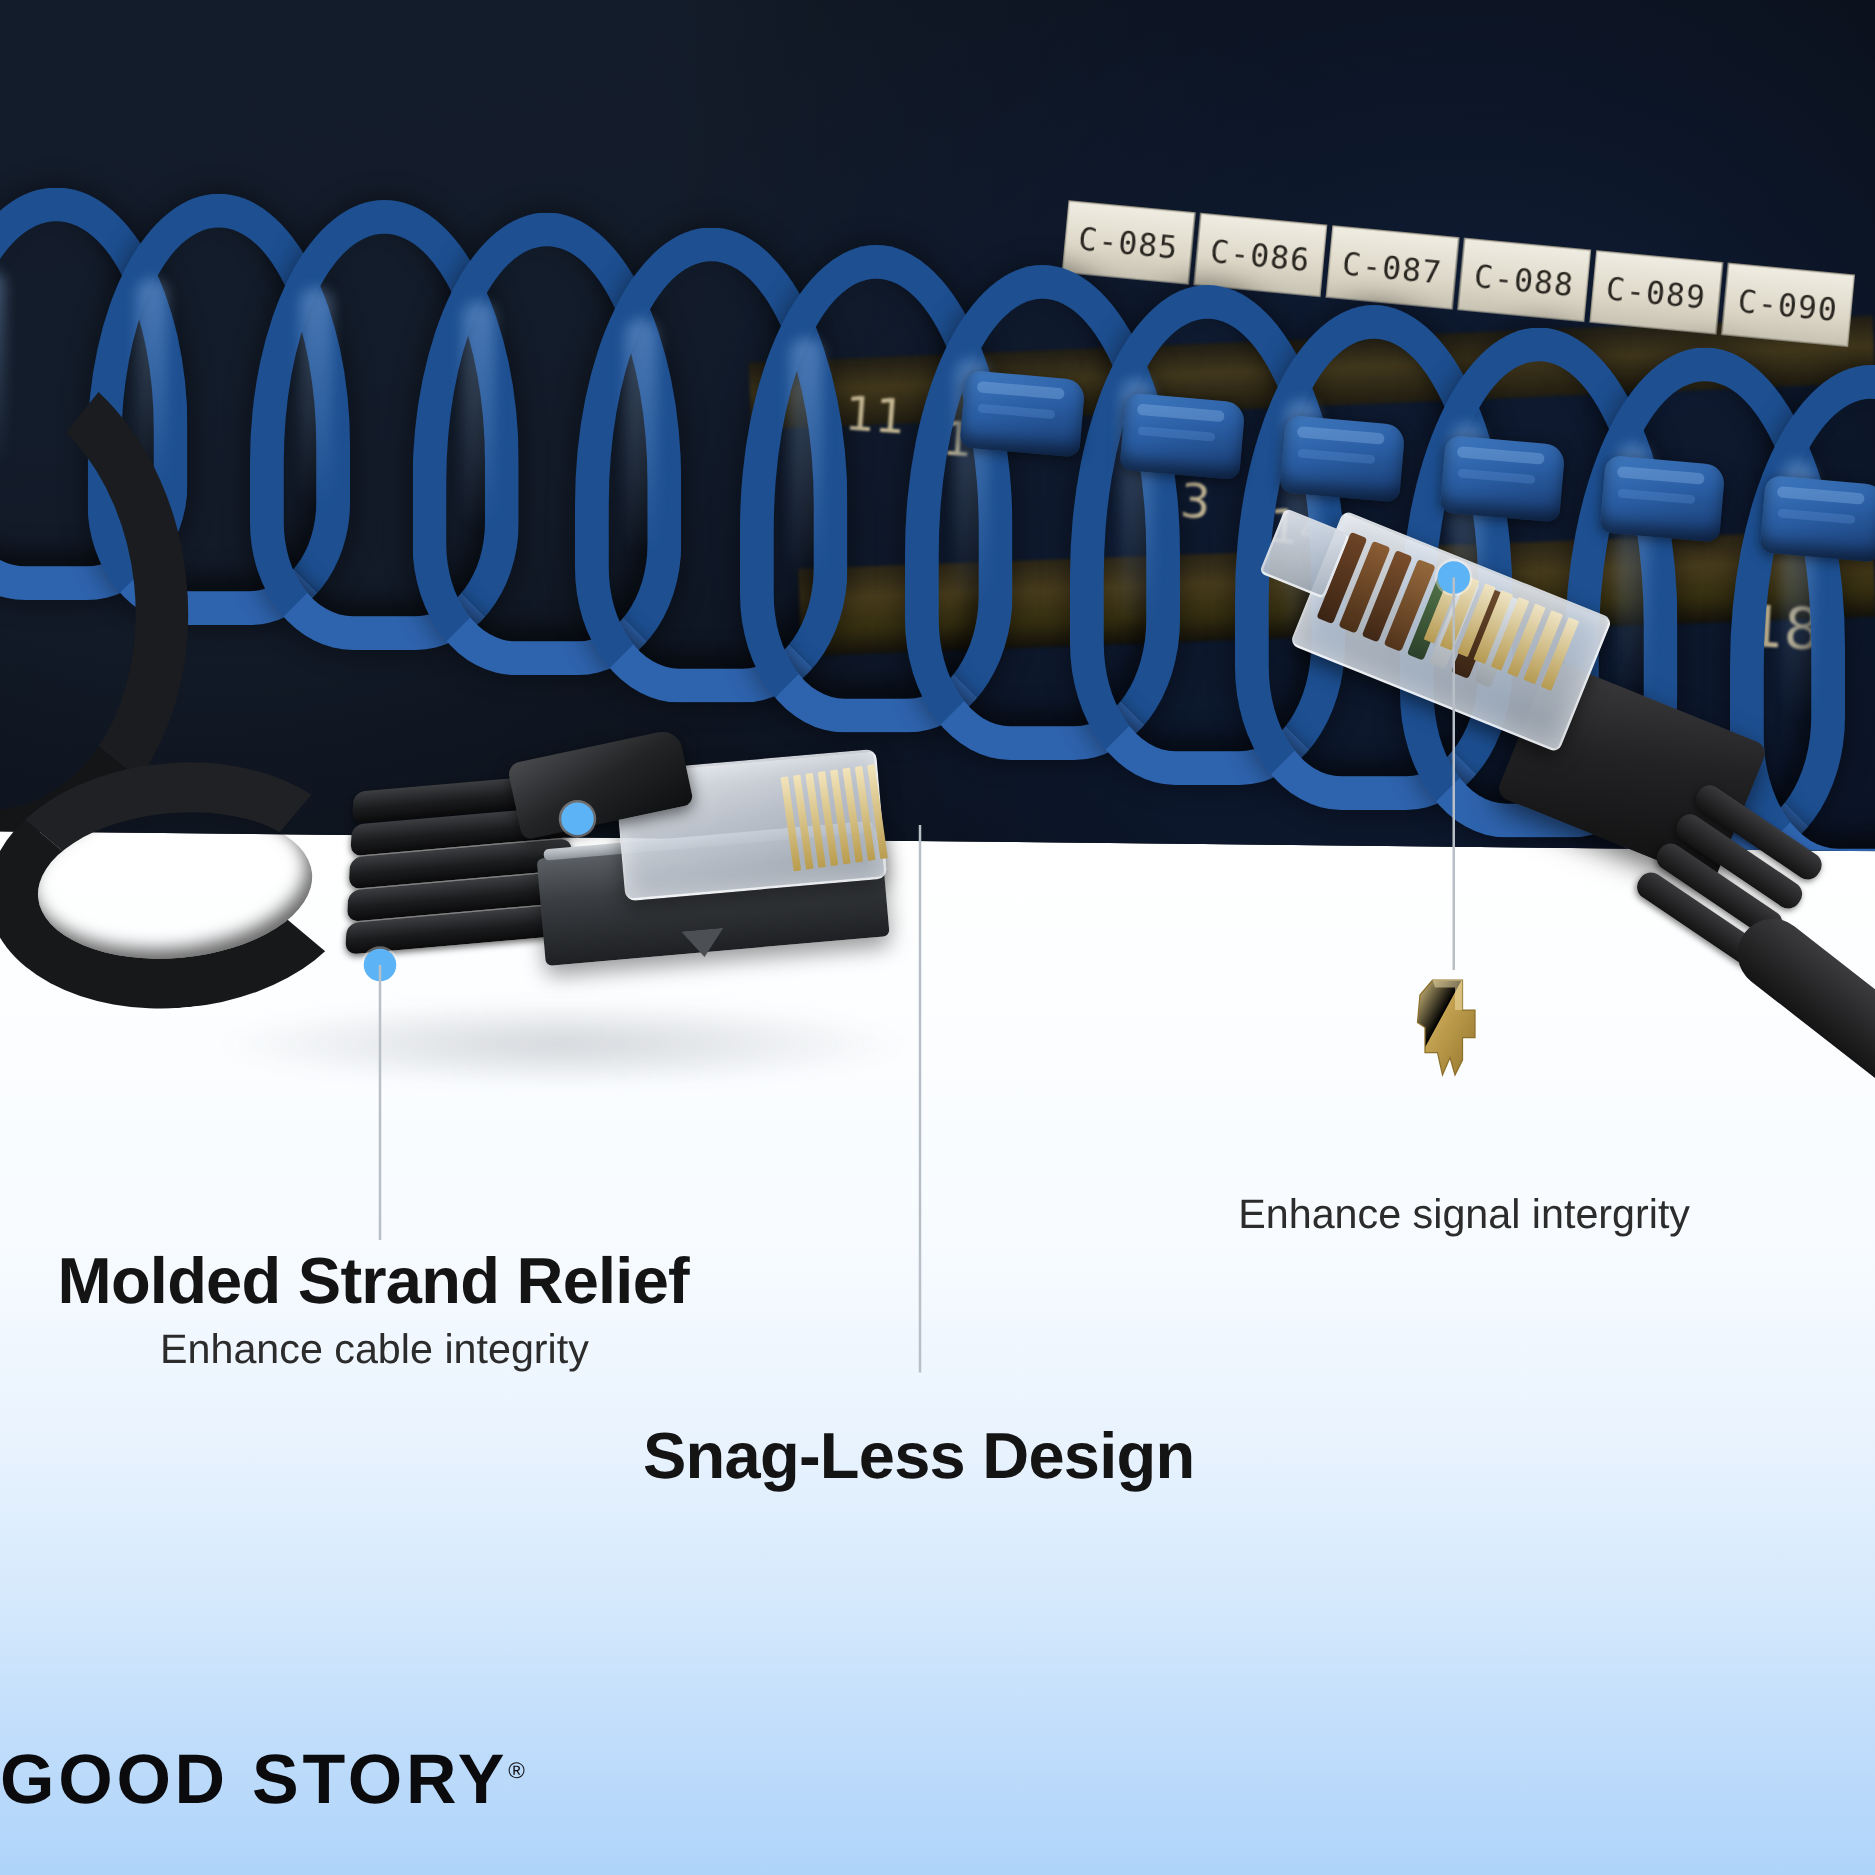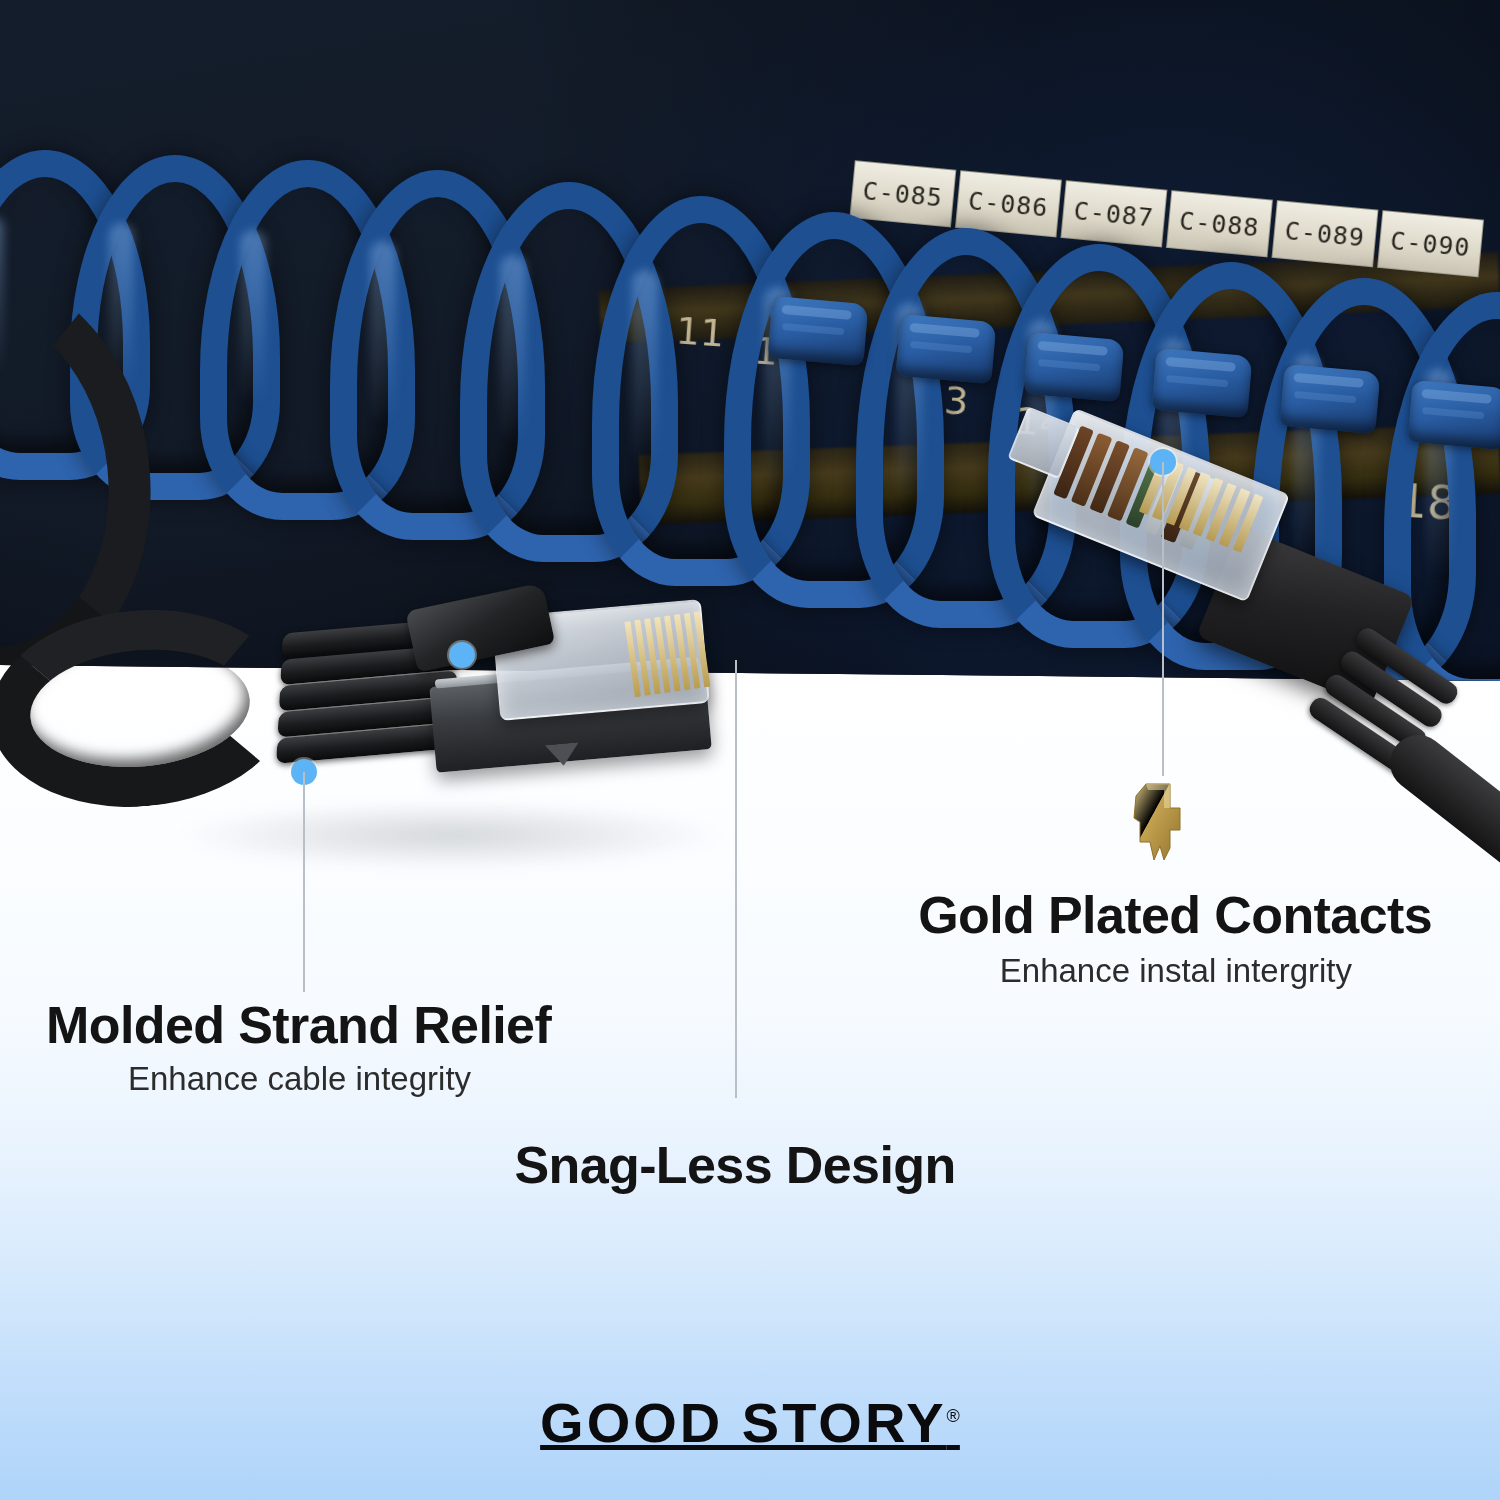--- a/index.html
+++ b/index.html
@@ -225,22 +225,22 @@
   #f-mold-s{ left:128px; top:1060px; font-size:33px; }
 
   #f-snag-t{ left:0; top:1135px; width:1500px; text-align:center; padding-right:30px; font-size:52px; }
   #f-snag-s{ left:0; top:1202px; width:1500px; text-align:center; padding-right:30px; font-size:33px; }
 
   
   .gold-icon{ position:absolute; left:1124px; top:778px; width:72px; height:100px; }
 
   
   .brand{
-    position:absolute; left:0; top:1390px; width:1500px; text-align:center;
-    font-size:56px; font-weight:700; color:#0b0b0d; letter-spacing:3px;text-decoration:underline;
+    position:absolute; left:0; top:1390px; width:1500px; text-align:left;
+    font-size:56px; font-weight:700; color:#0b0b0d; letter-spacing:3px;
   }
   .brand .reg{ font-size:18px; vertical-align:super; letter-spacing:0; font-weight:400; }
 </style>
 </head>
 <body>
 
 <div id="canvas">
 
   <div class="bg-lower"></div>
 
@@ -376,22 +376,21 @@
           <stop offset="43%" stop-color="#c3a251"></stop>
           <stop offset="100%" stop-color="#97782f"></stop>
         </linearGradient>
       </defs>
       <path d="M12 18 L22 6 L46 6 L46 30 L56 30 L56 52 L46 52 L46 70
                L40 82 L36 68 L30 82 L26 64 L16 64 L16 44 L10 40 Z" fill="url(#gg2)" stroke="#8d7029" stroke-width="1"></path>
       <path d="M22 6 L46 6 L46 30 L40 30 L40 12 L24 12 Z" fill="#efdda6" opacity=".55"></path>
     </svg>
   </div>
 
-  <div class="feat-title" id="f-gold-t">Gold Plated Contacts</div>
-  <div class="feat-sub" id="f-gold-s">Enhance instal intergrity</div>
+  <div class="feat-sub" id="f-gold-s">Enhance signal intergrity</div>
 
   <div class="feat-title" id="f-mold-t">Molded Strand Relief</div>
   <div class="feat-sub" id="f-mold-s">Enhance cable integrity</div>
 
   <div class="feat-title" id="f-snag-t">Snag-Less Design</div>
 
   <div class="brand"><span>GOOD STORY</span><span class="reg">®</span></div>
 
 </div>
 

